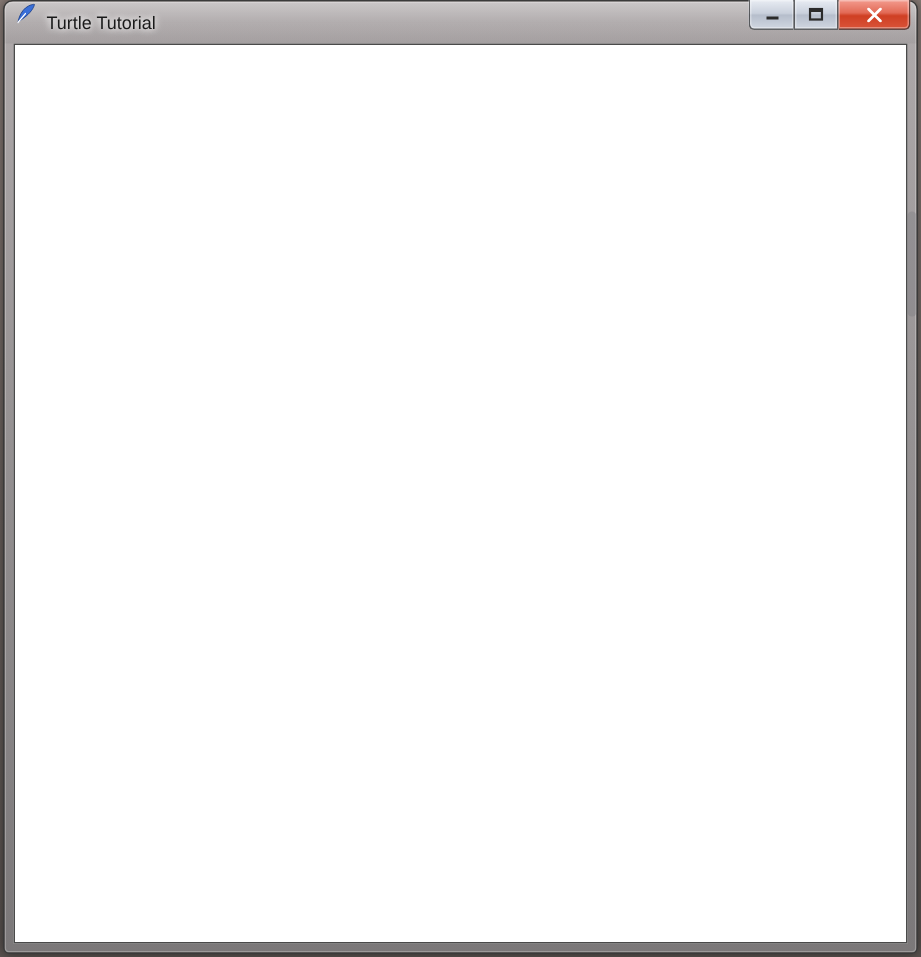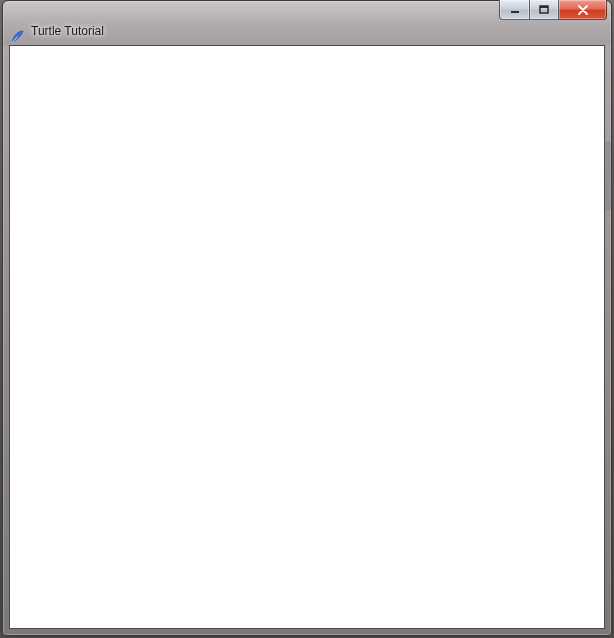--- a/index.html
+++ b/index.html
@@ -19,23 +19,23 @@
       width: 610px;
       height: 636px;
       border: 1px solid #3a3a3a;
       border-radius: 6px 6px 4px 4px;
       background: linear-gradient(to bottom, rgba(200,200,205,0.6) 0%, rgba(150,150,155,0.55) 100%);
       box-shadow: 0 0 8px rgba(0,0,0,0.5), inset 0 0 0 1px rgba(255,255,255,0.25);
       display: flex;
       flex-direction: column;
     }
     .titlebar {
-      height: 44px;
+      height: 28px;
       display: flex;
-      align-items: flex-end;
+      align-items: flex-start;
       padding: 0 0 0 6px;
       position: relative;
       background: linear-gradient(to bottom, rgba(255,255,255,0.35) 0%, rgba(255,255,255,0.05) 50%, rgba(0,0,0,0.05) 100%);
       border-radius: 6px 6px 0 0;
     }
     .app-icon {
       width: 16px;
       height: 16px;
       margin-right: 6px;
       flex-shrink: 0;

